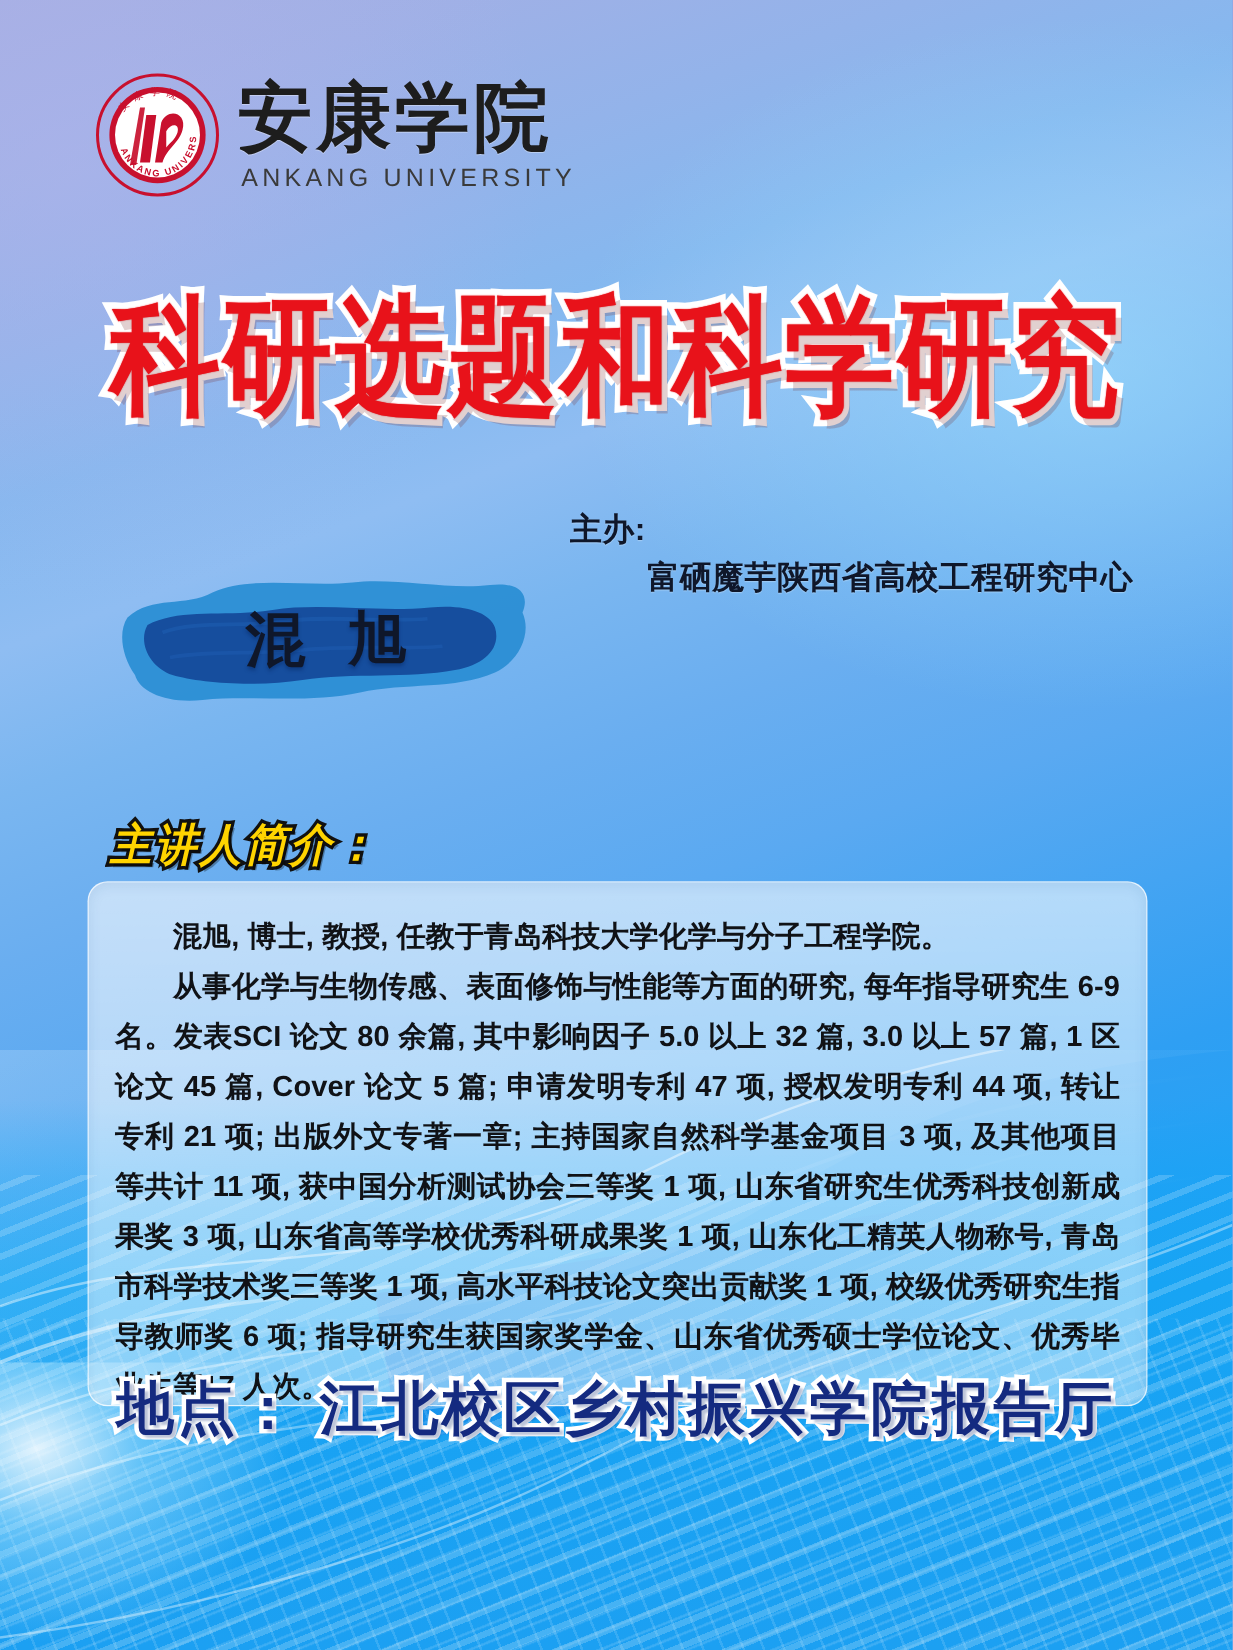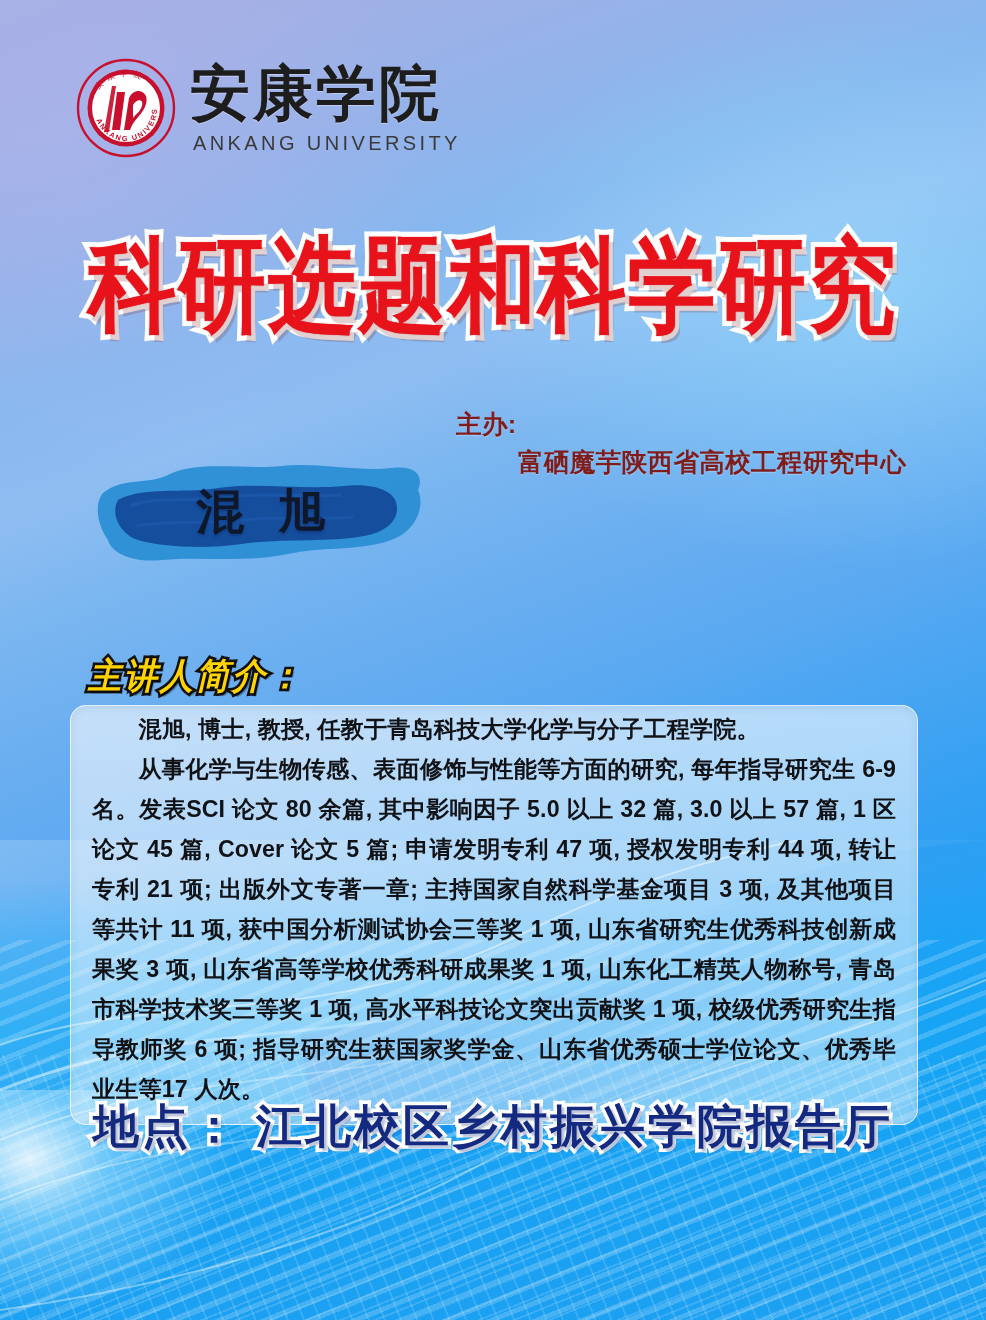--- a/index.html
+++ b/index.html
@@ -105,21 +105,21 @@
   .brush-name{
     position:absolute;inset:0;display:flex;align-items:center;justify-content:center;
     color:#0f172a;font-size:48px;font-weight:700;letter-spacing:10px;
     padding-left:10px;padding-bottom:4px;
     text-shadow:0 2px 3px rgba(0,30,80,.35);
   }
 
   
   .orgs{
     position:absolute;left:456px;top:405px;width:470px;
-    color:#7f1d1d;font-size:25.5px;font-weight:700;line-height:38px;
+    color:#0f172a;font-size:25.5px;font-weight:700;line-height:38px;
     letter-spacing:.4px;
     text-shadow:0 1px 1px rgba(255,255,255,.30);
   }
   .orgs .row{display:flex;white-space:nowrap;}
   .orgs .lbl{width:62px;flex:0 0 62px;}
   .orgs .lbl.blank{visibility:hidden;}
 
   
   .sec-head{
     position:absolute;left:88px;top:652px;
@@ -130,21 +130,21 @@
     transform:scaleY(1.08);transform-origin:left top;
   }
 
   
   .bio{
     position:absolute;left:70px;top:705px;width:848px;height:420px;
     background:linear-gradient(180deg, rgba(255,255,255,.60), rgba(255,255,255,.44));
     border:1px solid rgba(255,255,255,.66);
     border-radius:16px;
     box-sizing:border-box;
-    padding:3px 21px 12px 21px;
+    padding:23px 21px 12px 21px;
     box-shadow:0 2px 10px rgba(20,70,140,.10) inset;
   }
   .bio p{
     margin:0;
     color:#101216;
     font-size:23.2px;
     font-weight:700;
     line-height:40px;
     letter-spacing:.1px;
     text-align:justify;

